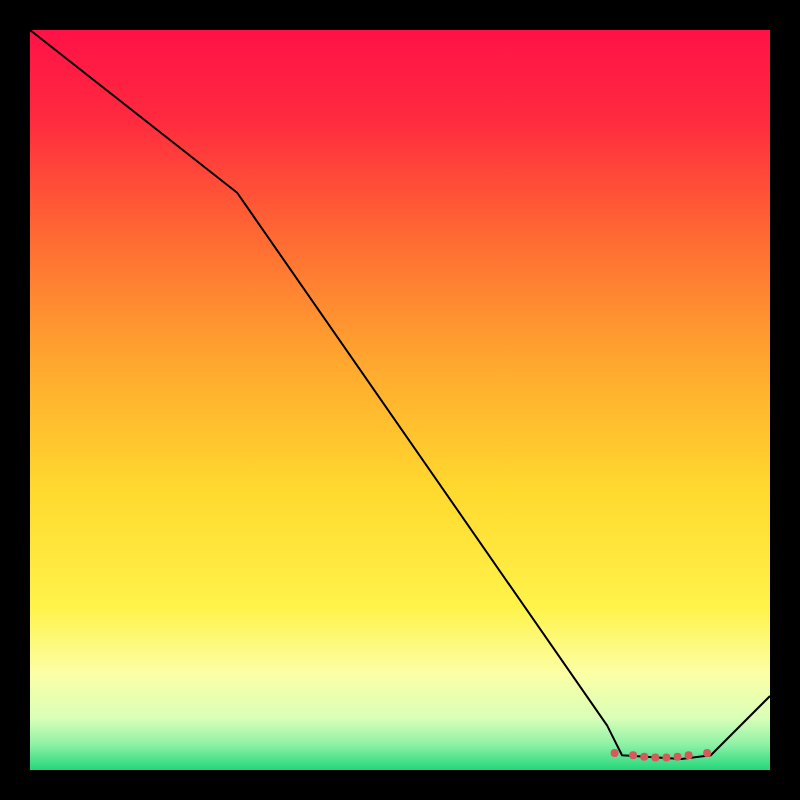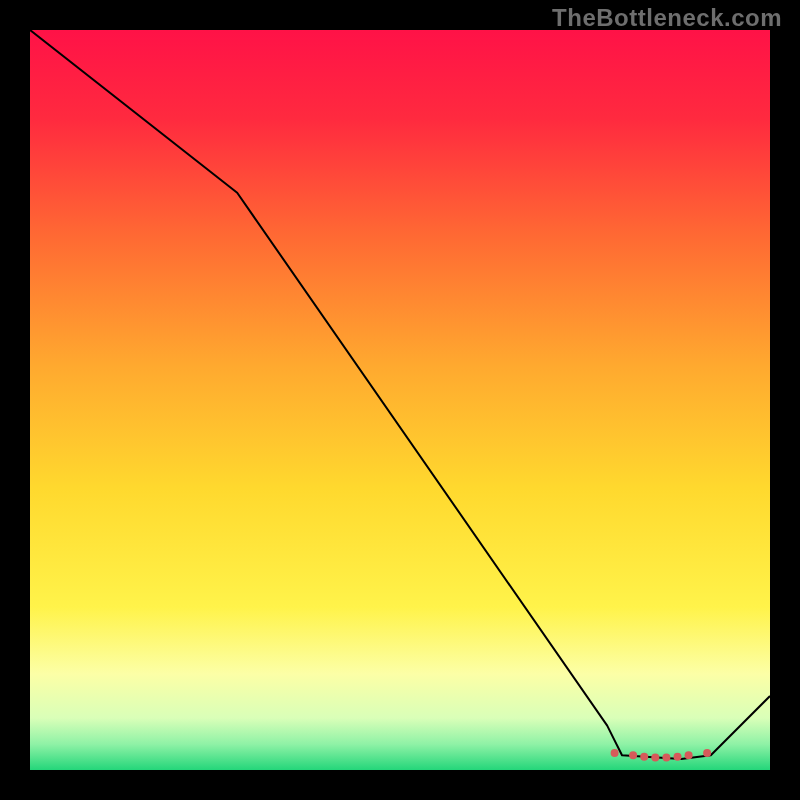--- a/index.html
+++ b/index.html
@@ -34,21 +34,20 @@
     overflow: hidden;
   }
   svg {
     display: block;
   }
 </style>
 </head>
 <body>
 
 <div class="frame">
-  <div class="watermark">TheBottleneck.com</div>
 
   <div class="plot">
     <svg id="chart-svg" width="740" height="740" viewBox="0 0 740 740" preserveAspectRatio="none">
       <defs>
         <linearGradient id="bg-grad" x1="0" y1="0" x2="0" y2="1">
             <stop offset="0%" stop-color="#ff1247"></stop>
             <stop offset="12%" stop-color="#ff2a3f"></stop>
             <stop offset="28.000000000000004%" stop-color="#ff6a33"></stop>
             <stop offset="45%" stop-color="#ffa82f"></stop>
             <stop offset="62%" stop-color="#ffd92e"></stop>

